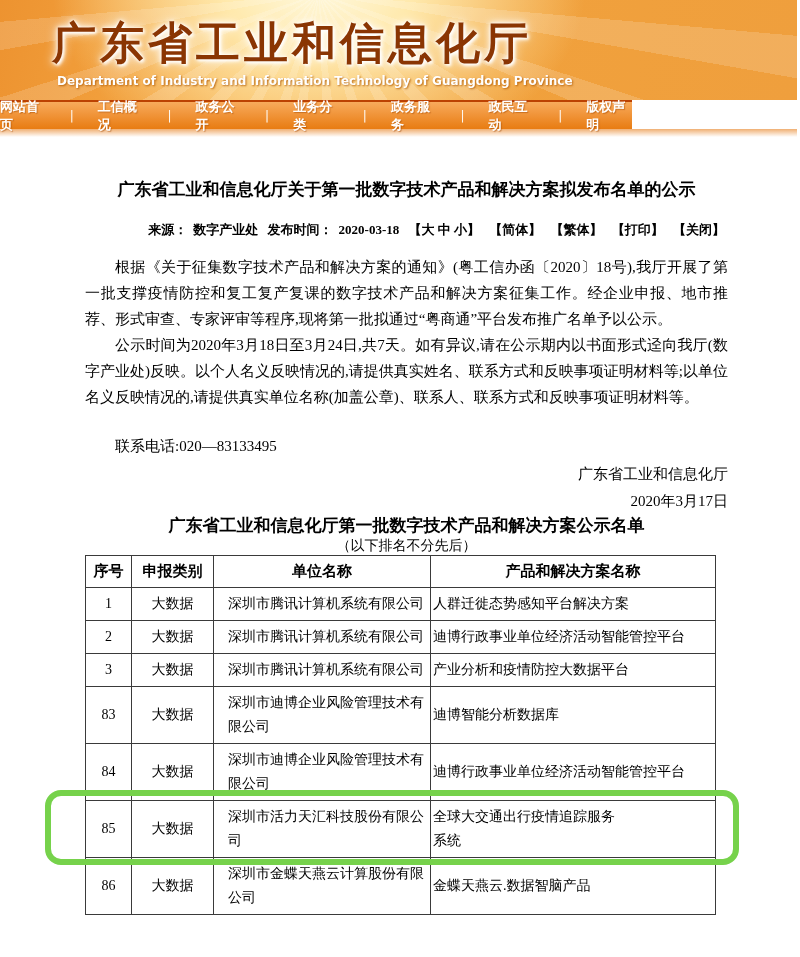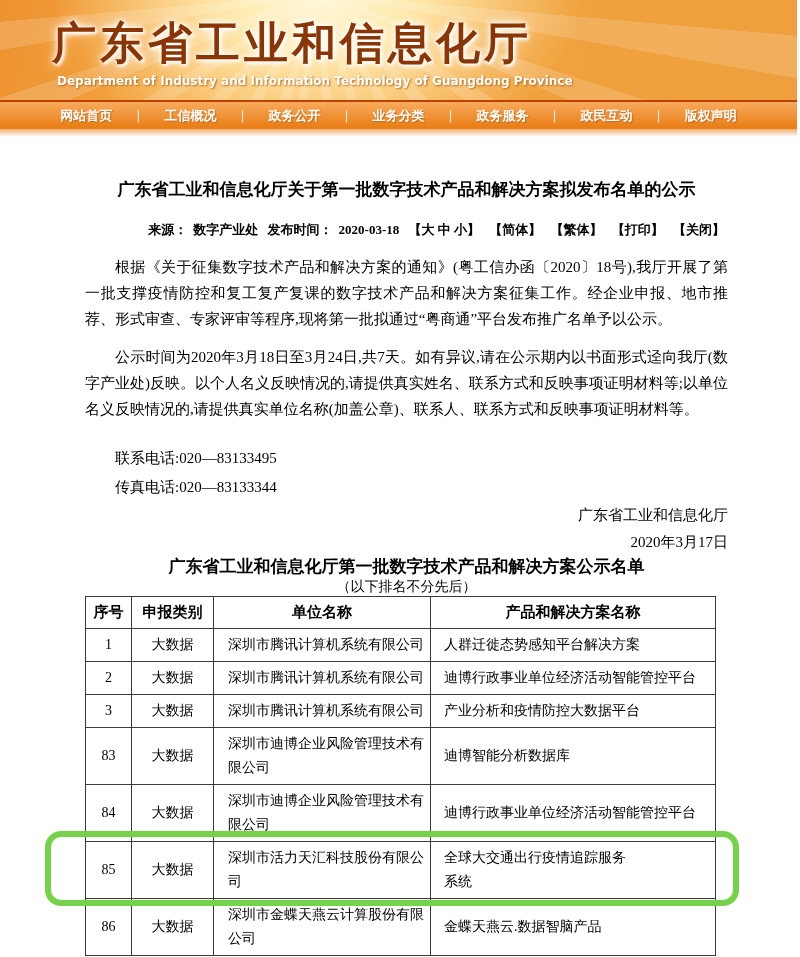--- a/index.html
+++ b/index.html
@@ -18,55 +18,55 @@
       rgba(255,255,255,.16) 0deg 5deg, rgba(255,255,255,0) 5deg 13deg); }
   .banner-title { position:absolute; left:52px; top:14px; z-index:2;
     font-family:"DejaVu Sans","Liberation Sans",sans-serif; font-weight:bold;
     font-size:44px; letter-spacing:4px; color:#8A3503;
     text-shadow:0 0 3px #fff,0 0 6px #fff,0 0 12px rgba(255,255,255,.95),2px 2px 3px rgba(255,255,255,.85); }
   .banner-subtitle { position:absolute; left:57px; top:74px; z-index:2;
     font-family:"DejaVu Sans","Liberation Sans",sans-serif; font-weight:bold;
     font-size:12px; color:#fff; text-shadow:1px 1px 2px rgba(175,88,0,.85); }
 
   
-  .navbar { width:797px; height:29px; border-top:2px solid #BC4102;
+  .navbar { width:632px; height:29px; border-top:2px solid #BC4102;
     background:linear-gradient(#F8AA5C,#E87C12);
     display:flex; align-items:center; justify-content:center;
     font-family:"DejaVu Sans","Liberation Sans",sans-serif;
     font-size:13px; font-weight:bold; color:#fff; }
   .navbar a { color:#fff; text-decoration:none; cursor:pointer; text-shadow:1px 1px 1px rgba(160,70,0,.5); }
   .navbar .sep { margin:0 24px; font-weight:normal; opacity:.95; font-size:12px; }
   .nav-fade { width:797px; height:8px; background:linear-gradient(#F0AF72,#ffffff); }
 
   
   .content { padding:0 72px 0 85px; }
   .article-title { font-size:17px; font-weight:bold; text-align:center; margin-top:42px; line-height:22px; }
   .meta { text-align:right; margin-top:20px; font-size:13px; font-weight:bold; line-height:17px; }
   .meta span, .meta a { margin:0 3px; color:#000; text-decoration:none; }
   .meta a { cursor:pointer; }
   .para { font-size:15px; line-height:26px; text-indent:2em; text-align:justify; }
   .para.first { margin-top:16px; }
-  .para.second { margin-top:12px; }
+  .para.second { }
   .contact { font-size:15px; line-height:24px; text-indent:2em; }
   .contact.c1 { margin-top:24px; } .contact.c2,.contact.c3 { margin-top:5px; }
   .sign { text-align:right; font-size:15px; line-height:20px; margin-top:6px; }
   .sign.date { margin-top:7px; }
 
   
   .table-title { font-size:17px; font-weight:bold; text-align:center; margin-top:4px; line-height:22px; }
   .table-subtitle { font-size:14px; text-align:center; line-height:18px; }
   .table-wrap { position:relative; width:630px; margin-top:0px; }
   table { width:630px; border-collapse:collapse; table-layout:fixed; font-size:14px; }
   col.c-no { width:46px; } col.c-cat { width:82px; }
   col.c-com { width:217px; } col.c-pro { width:285px; }
   th { border:1px solid #3a3a3a; font-weight:bold; font-size:15px; padding:6px 2px; text-align:center; }
   td { border:1px solid #3a3a3a; padding:4px 4px; line-height:24px; vertical-align:middle; }
   td.no, td.cat { text-align:center; }
   td.company { padding-left:14px; white-space:pre-line; }
-  td.product { padding-left:13px; padding-right:6px; white-space:pre-line; }
+  td.product { padding-left:2px; padding-right:6px; white-space:pre-line; }
 
   .highlight-box { position:absolute; left:-40px; right:-24px;
     border:6px solid #76D24B; border-radius:16px; pointer-events:none; z-index:5; }
 </style>
 </head>
 <body>
 
 <div>
 
   <header class="banner">
@@ -102,21 +102,20 @@
       <a>【简体】</a>
       <a>【繁体】</a>
       <a>【打印】</a>
       <a>【关闭】</a>
     </div>
 
     <p class="para first">根据《关于征集数字技术产品和解决方案的通知》(粤工信办函〔2020〕18号),我厅开展了第一批支撑疫情防控和复工复产复课的数字技术产品和解决方案征集工作。经企业申报、地市推荐、形式审查、专家评审等程序,现将第一批拟通过“粤商通”平台发布推广名单予以公示。</p>
     <p class="para second">公示时间为2020年3月18日至3月24日,共7天。如有异议,请在公示期内以书面形式迳向我厅(数字产业处)反映。以个人名义反映情况的,请提供真实姓名、联系方式和反映事项证明材料等;以单位名义反映情况的,请提供真实单位名称(加盖公章)、联系人、联系方式和反映事项证明材料等。</p>
 
     <p class="contact c1">联系电话:020—83133495</p>
-    <p class="contact c2">传真电话:020—83133344</p>
 
     <p class="sign">广东省工业和信息化厅</p>
     <p class="sign date">2020年3月17日</p>
 
     <h2 class="table-title">广东省工业和信息化厅第一批数字技术产品和解决方案公示名单</h2>
     <div class="table-subtitle">（以下排名不分先后）</div>
 
     <div class="table-wrap">
       <table>
         <colgroup>

